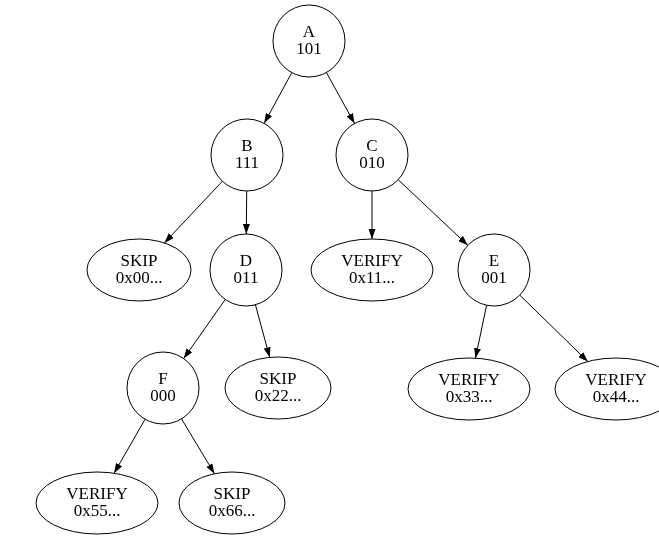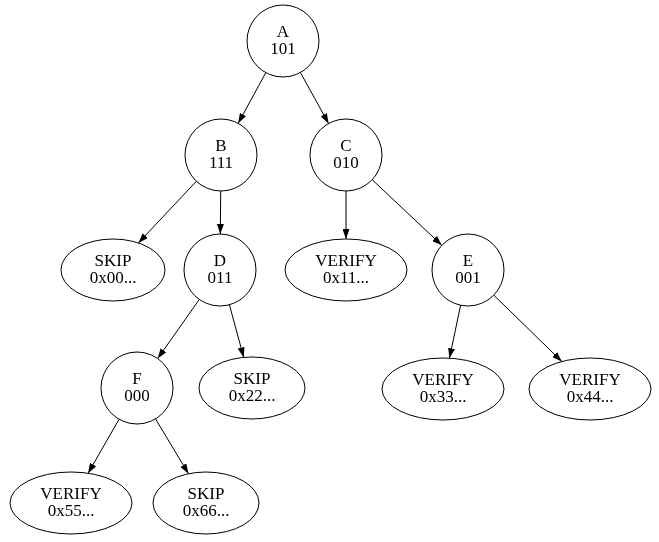--- a/index.html
+++ b/index.html
@@ -9,20 +9,21 @@
   }
   body {
     width: 659px;
     height: 542px;
     overflow: hidden;
   }
   #diagram-wrap {
     position: relative;
     width: 586px;
     height: 542px;
+    margin-left: 26px;
   }
   .edge {
     stroke-width: 1;
     fill: none;
   }
   .node-shape {
     stroke-width: 1;
   }
   .node-label {
     font-family: "Liberation Serif", "DejaVu Serif", serif;

